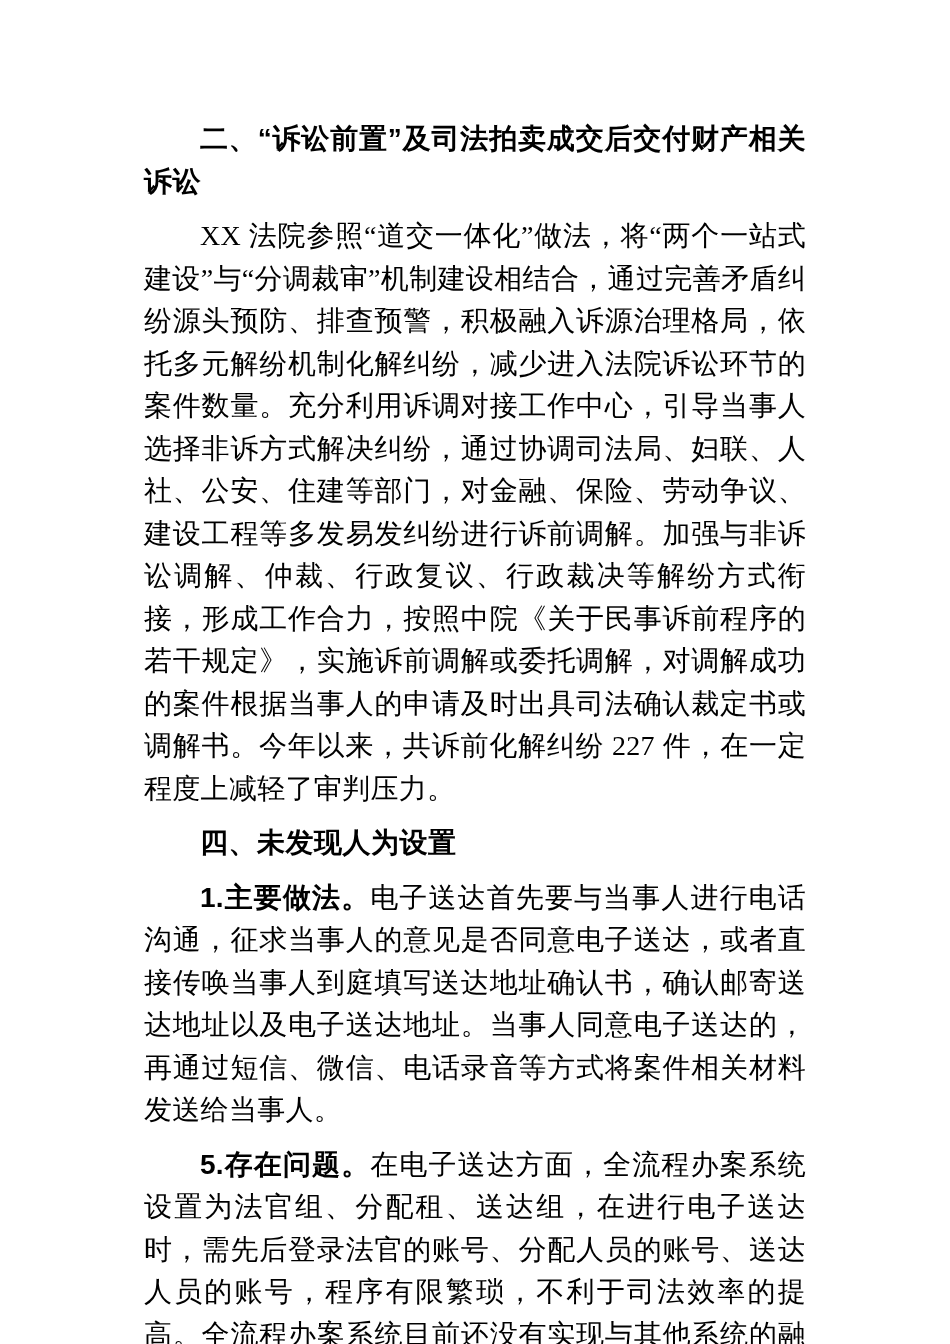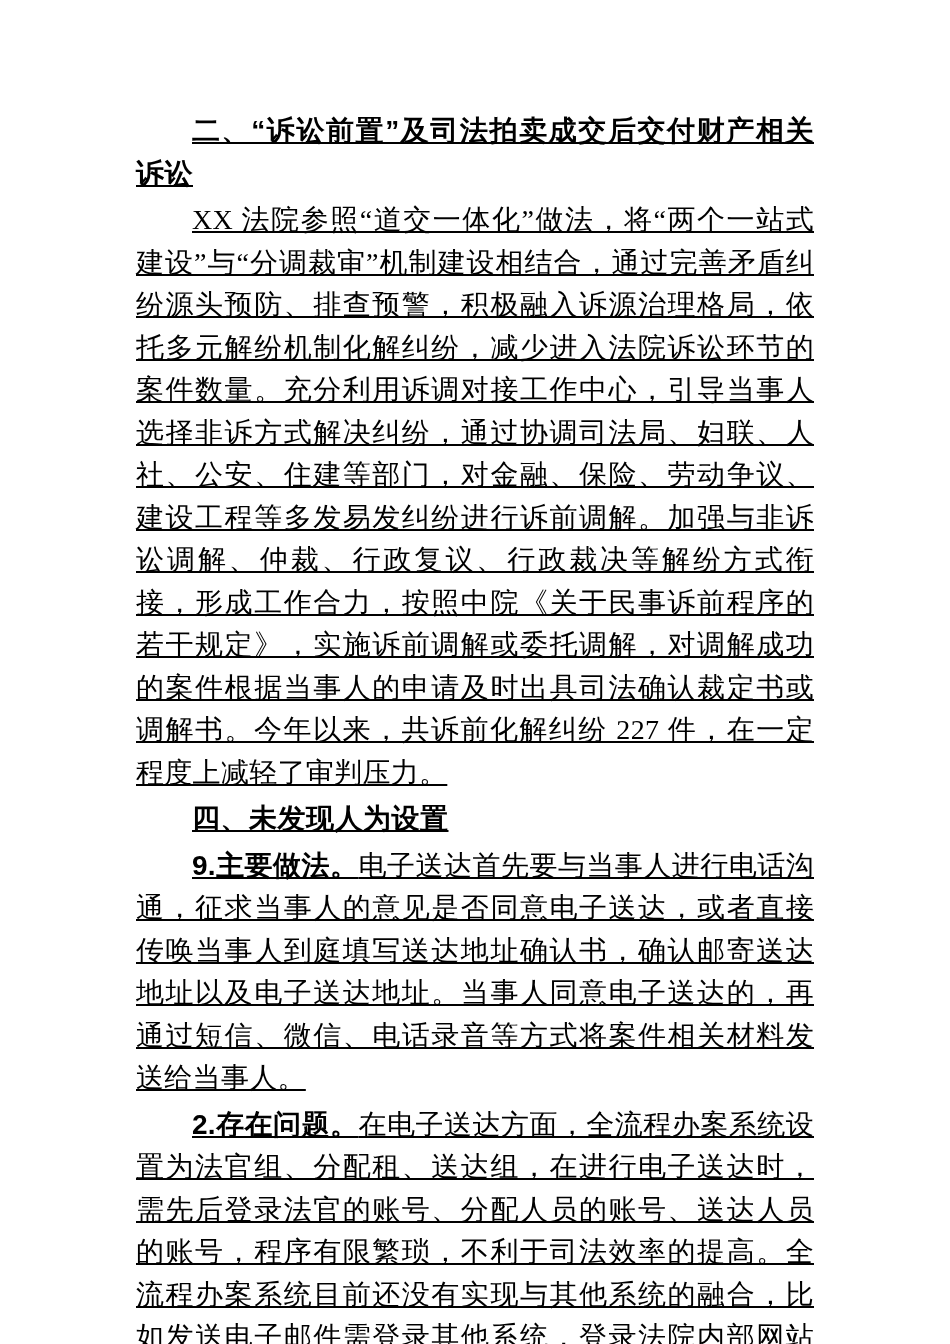--- a/index.html
+++ b/index.html
@@ -22,22 +22,21 @@
     width: 686px;
     color: #000000;
     font-size: 28px;
     line-height: 42.5px;
     text-align: justify;
     text-justify: inter-ideograph;
     word-break: break-all;
   }
   .para {
     text-indent: 2em;
-    margin: 4px;
-    text-decoration: underline;
+    margin: 12px;
   }
   .heading {
     font-weight: 700;
     font-family: "Liberation Sans", "DejaVu Sans", sans-serif;
     letter-spacing: 0.5px;
   }
   .body-text {
     font-weight: 400;
     letter-spacing: 0.3px;
   }
@@ -54,21 +53,21 @@
 
     <p class="para heading">二、“诉讼前置”及司法拍卖成交后交付财产相关诉讼</p>
 
 
 
     <p class="para body-text">XX 法院参照“道交一体化”做法，将“两个一站式建设”与“分调裁审”机制建设相结合，通过完善矛盾纠纷源头预防、排查预警，积极融入诉源治理格局，依托多元解纷机制化解纠纷，减少进入法院诉讼环节的案件数量。充分利用诉调对接工作中心，引导当事人选择非诉方式解决纠纷，通过协调司法局、妇联、人社、公安、住建等部门，对金融、保险、劳动争议、建设工程等多发易发纠纷进行诉前调解。加强与非诉讼调解、仲裁、行政复议、行政裁决等解纷方式衔接，形成工作合力，按照中院《关于民事诉前程序的若干规定》，实施诉前调解或委托调解，对调解成功的案件根据当事人的申请及时出具司法确认裁定书或调解书。今年以来，共诉前化解纠纷 227 件，在一定程度上减轻了审判压力。</p>
 
     <p class="para heading">四、未发现人为设置</p>
 
     <p class="para body-text">
-      <span class="lead-bold">9.主要做法。</span><span>电子送达首先要与当事人进行电话沟通，征求当事人的意见是否同意电子送达，或者直接传唤当事人到庭填写送达地址确认书，确认邮寄送达地址以及电子送达地址。当事人同意电子送达的，再通过短信、微信、电话录音等方式将案件相关材料发送给当事人。</span>
+      <span class="lead-bold">1.主要做法。</span><span>电子送达首先要与当事人进行电话沟通，征求当事人的意见是否同意电子送达，或者直接传唤当事人到庭填写送达地址确认书，确认邮寄送达地址以及电子送达地址。当事人同意电子送达的，再通过短信、微信、电话录音等方式将案件相关材料发送给当事人。</span>
     </p>
 
     <p class="para body-text">
-      <span class="lead-bold">2.存在问题。</span><span>在电子送达方面，全流程办案系统设置为法官组、分配租、送达组，在进行电子送达时，需先后登录法官的账号、分配人员的账号、送达人员的账号，程序有限繁琐，不利于司法效率的提高。全流程办案系统目前还没有实现与其他系统的融合，比如发送电子邮件需登录其他系统，登录法院内部网站需登录其他系统。</span>
+      <span class="lead-bold">5.存在问题。</span><span>在电子送达方面，全流程办案系统设置为法官组、分配租、送达组，在进行电子送达时，需先后登录法官的账号、分配人员的账号、送达人员的账号，程序有限繁琐，不利于司法效率的提高。全流程办案系统目前还没有实现与其他系统的融合，比如发送电子邮件需登录其他系统，登录法院内部网站需登录其他系统。</span>
     </p>
 
   </div>
 </div>
 
 </body></html>

